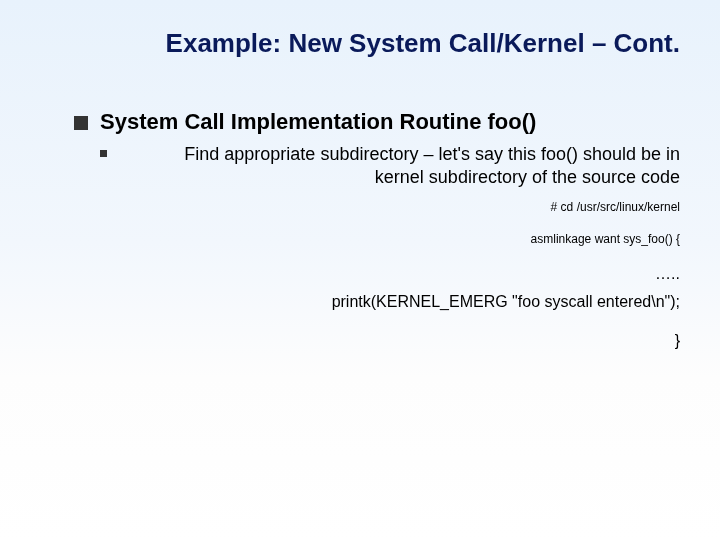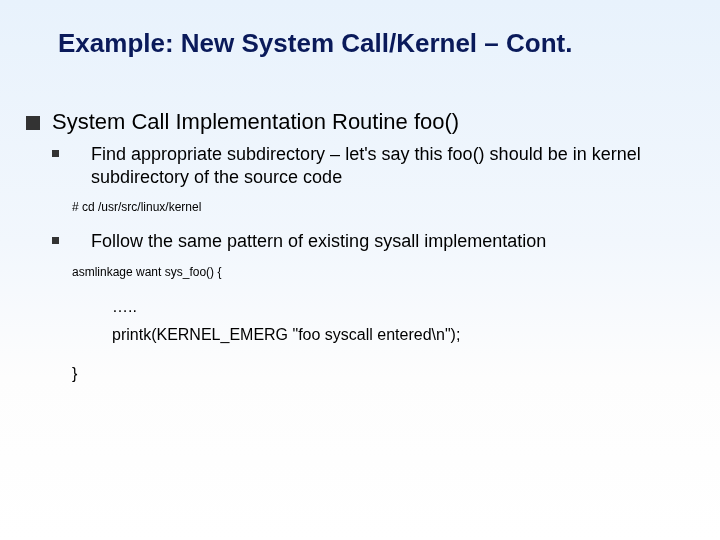--- a/index.html
+++ b/index.html
@@ -6,31 +6,33 @@
     margin: 0;
     padding: 0;
     width: 720px;
     height: 540px;
     font-family: Arial, Helvetica, sans-serif;
     background: linear-gradient(to bottom, #e8f2fc 0%, #f2f7fd 45%, #fdfdfd 70%, #ffffff 100%);
     overflow: hidden;
   }
   .slide {
     box-sizing: border-box;
-    padding: 28px 40px 20px 26px;
+    padding: 28px 40px 20px 74px;
+    text-align: right;
   }
   .title {
     font-size: 26px;
     font-weight: bold;
     color: #0a1a5a;
     margin: 0 0 50px 32px;
   }
   .top-bullet {
     display: flex;
     align-items: flex-start;
+    font-weight: bold;
   }
   .top-bullet .sq {
     width: 14px;
     height: 14px;
     background: #333;
     margin-top: 7px;
     margin-right: 12px;
     flex: 0 0 auto;
   }
   .top-bullet .txt {
@@ -86,23 +88,19 @@
     <div class="txt">System Call Implementation Routine foo()</div>
   </div>
 
   <div class="sub-bullet">
     <div class="sq"></div>
     <div class="txt">Find appropriate subdirectory – let's say this foo() should be in kernel subdirectory of the source code</div>
   </div>
 
   <div class="code-block"># cd /usr/src/linux/kernel</div>
 
-  <div class="sub-bullet">
-    <div class="sq"></div>
-    <div class="txt">Follow the same pattern of existing sysall implementation</div>
-  </div>
 
   <div class="code-block">asmlinkage want sys_foo() {</div>
   <div class="code-indent1">…..</div>
   <div class="code-indent1">printk(KERNEL_EMERG "foo syscall entered\n");</div>
   <div class="code-close">}</div>
 
 </div>
 
 </body></html>

